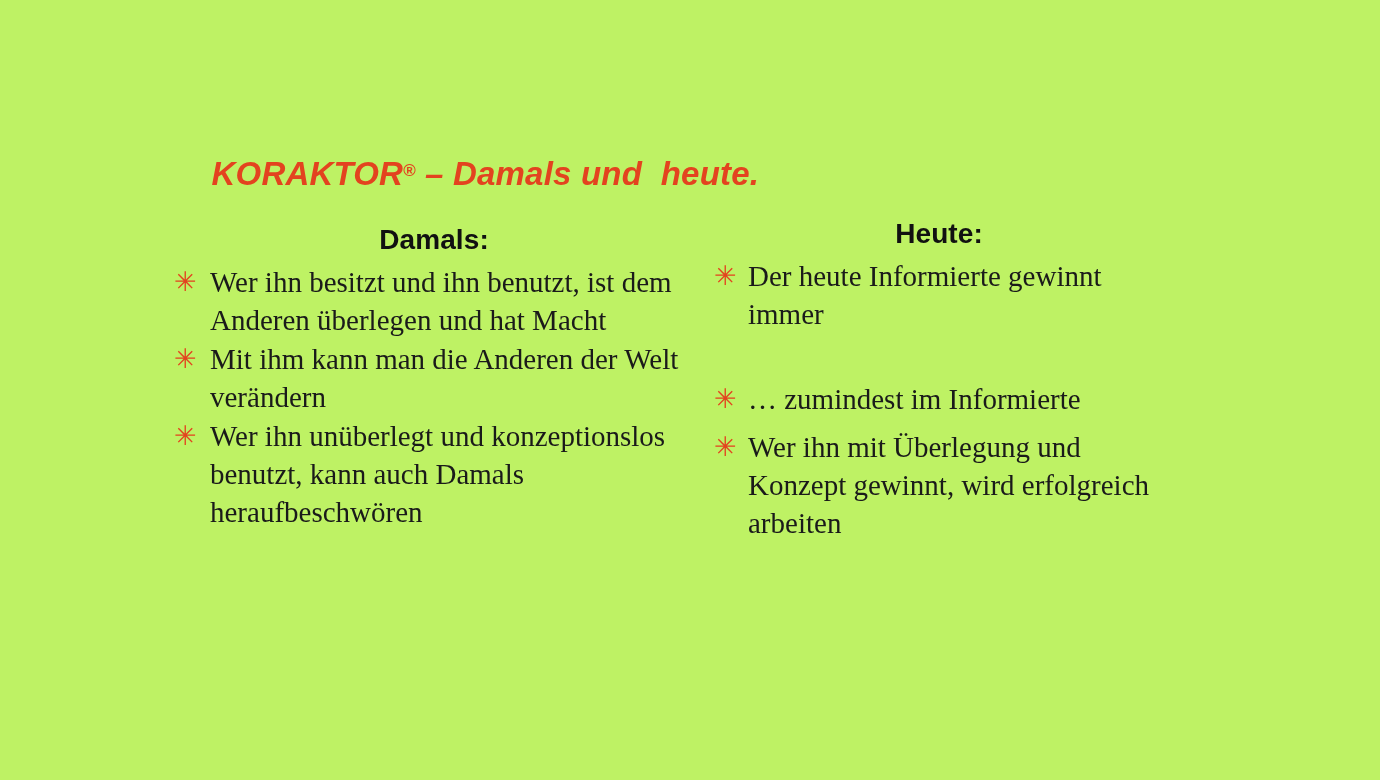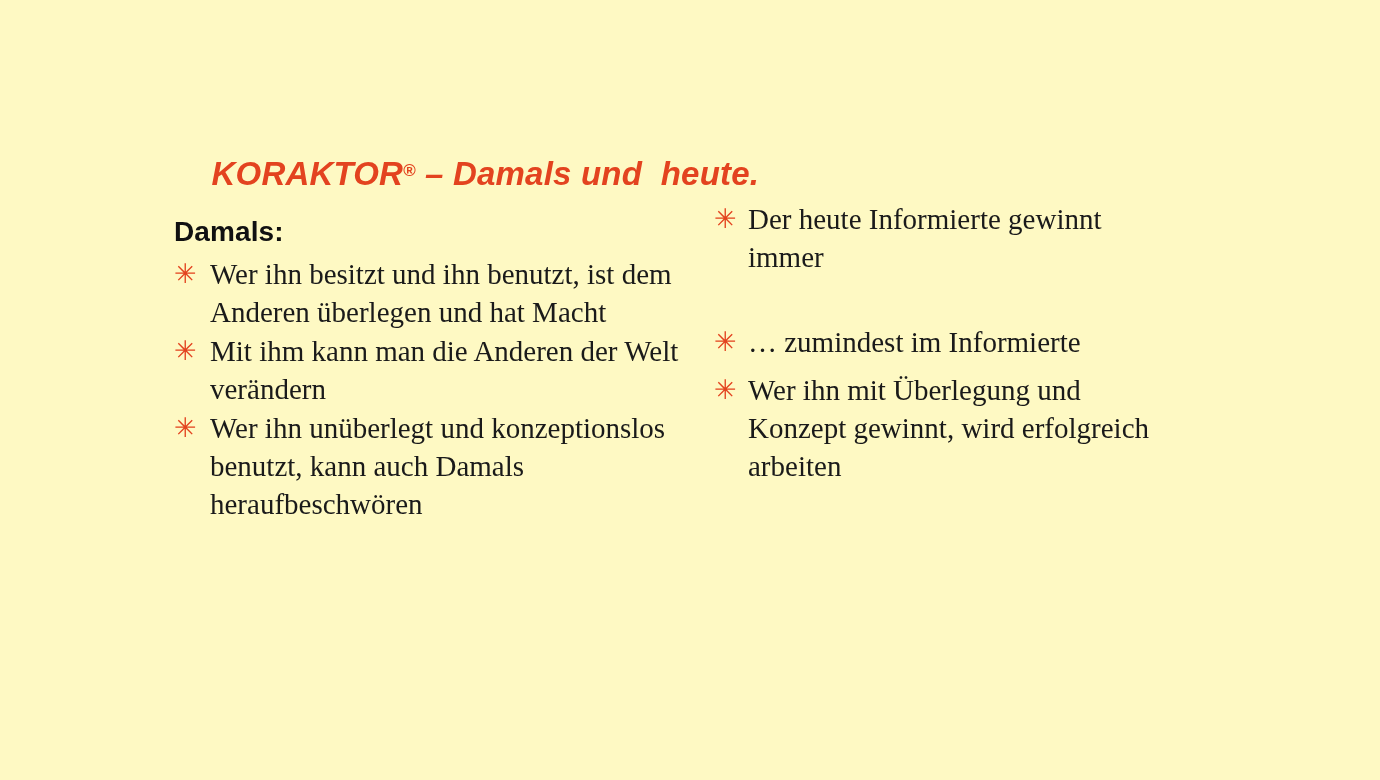--- a/index.html
+++ b/index.html
@@ -9,21 +9,21 @@
     background: #ffffff;
   }
   body {
     font-family: "Liberation Sans", "DejaVu Sans", sans-serif;
     -webkit-font-smoothing: antialiased;
   }
   .slide {
     position: relative;
     width: 1380px;
     height: 780px;
-    background: #fef9c3;
+    background: #bef264;
     overflow: hidden;
   }
 
   
   .slide-title {
     position: absolute;
     left: 174px;
     top: 114px;
     font-size: 33px;
     font-weight: bold;
@@ -61,22 +61,23 @@
     left: 714px;
     top: 200px;
     width: 450px;
   }
 
   .col-heading {
     font-size: 28px;
     font-weight: bold;
     color: #111111;
     line-height: 1.25;
-    margin: 8px 0 6px 0;
+    margin: 16px 0 6px 0;
     letter-spacing: 0.1px;
+    text-align: center;
   }
 
   .bullet-list {
     list-style: none;
     margin: 0;
     padding: 0;
   }
   .bullet-item {
     position: relative;
     padding-left: 36px;
@@ -130,20 +131,21 @@
           <span class="bullet-text">Mit ihm kann man die Anderen der Welt verändern</span>
         </li>
         <li class="bullet-item">
           <span class="bullet-marker">✳</span>
           <span class="bullet-text">Wer ihn unüberlegt und konzeptionslos benutzt, kann auch Damals heraufbeschwören</span>
         </li>
       </ul>
     </div>
 
     <div class="col col-right">
+      <h2 class="col-heading">Heute:</h2>
       <ul class="bullet-list">
         <li class="bullet-item gap-after">
           <span class="bullet-marker">✳</span>
           <span class="bullet-text">Der heute Informierte gewinnt immer</span>
         </li>
         <li class="bullet-item">
           <span class="bullet-marker">✳</span>
           <span class="bullet-text">… zumindest im Informierte</span>
         </li>
         <li class="bullet-item">

